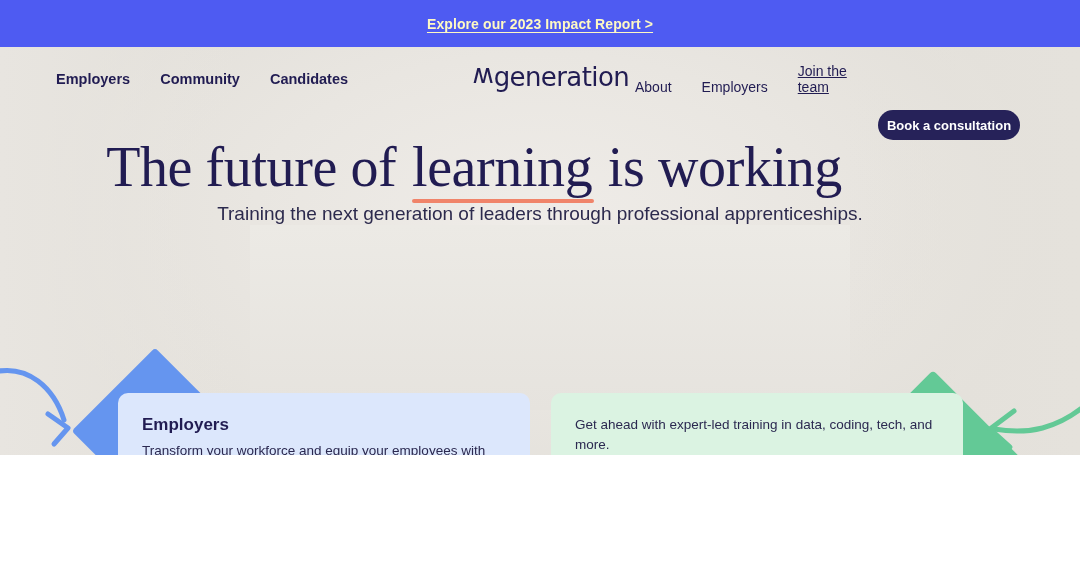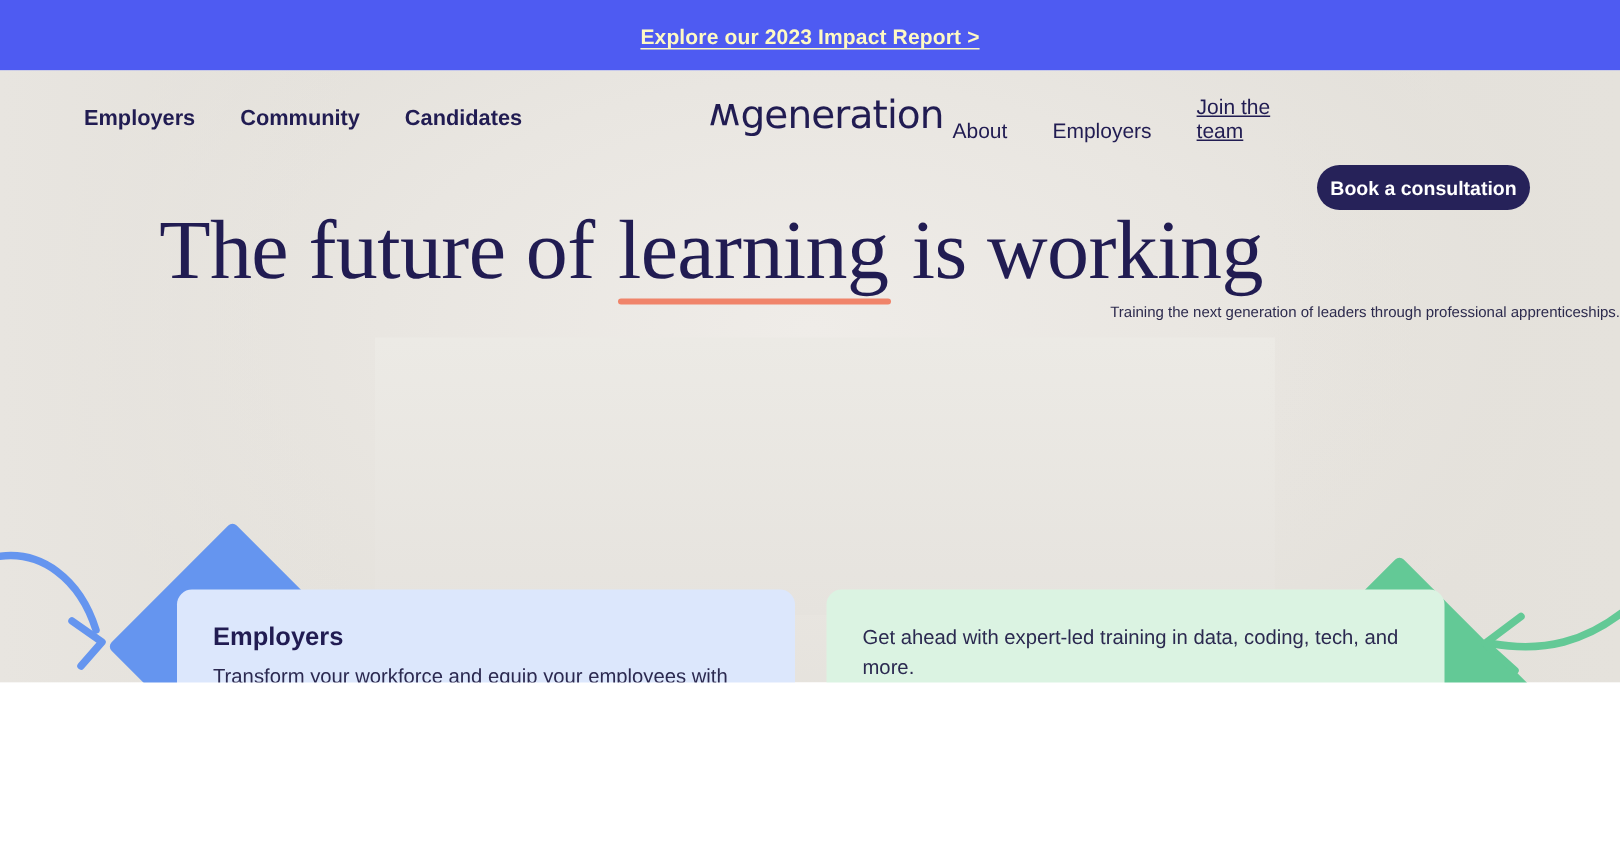--- a/index.html
+++ b/index.html
@@ -89,21 +89,21 @@
   }
   .headline .hl {
     position:relative; display:inline-block; padding:0 2px;
   }
   .headline .hl::after {
     content:""; position:absolute; left:2px; right:0; bottom:-4px;
     height:4px; background:#f0846a; border-radius:2px;
   }
   .subhead {
     position:absolute; top:203px; left:0; width:1080px;
-    text-align:right; font-size:10px; color:#2c2a4d; white-space:nowrap;
+    text-align:center; font-size:19px; color:#2c2a4d; white-space:nowrap;
   }
 
   
   .arrow-left-svg { position:absolute; left:-8px; top:358px; }
   .arrow-right-svg { position:absolute; left:972px; top:395px; }
   .diamond-blue {
     position:absolute; left:96px; top:372px; width:118px; height:118px;
     background:#6595ef; transform:rotate(45deg); border-radius:4px;
   }
   .diamond-green {

